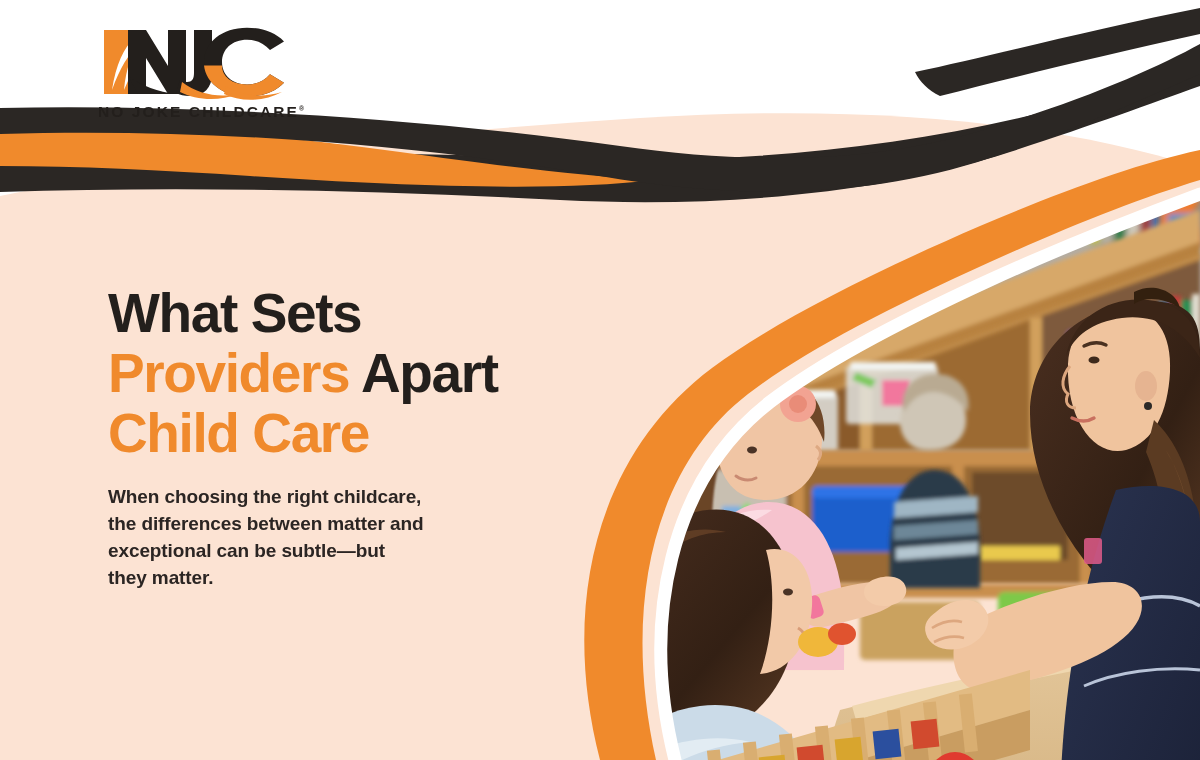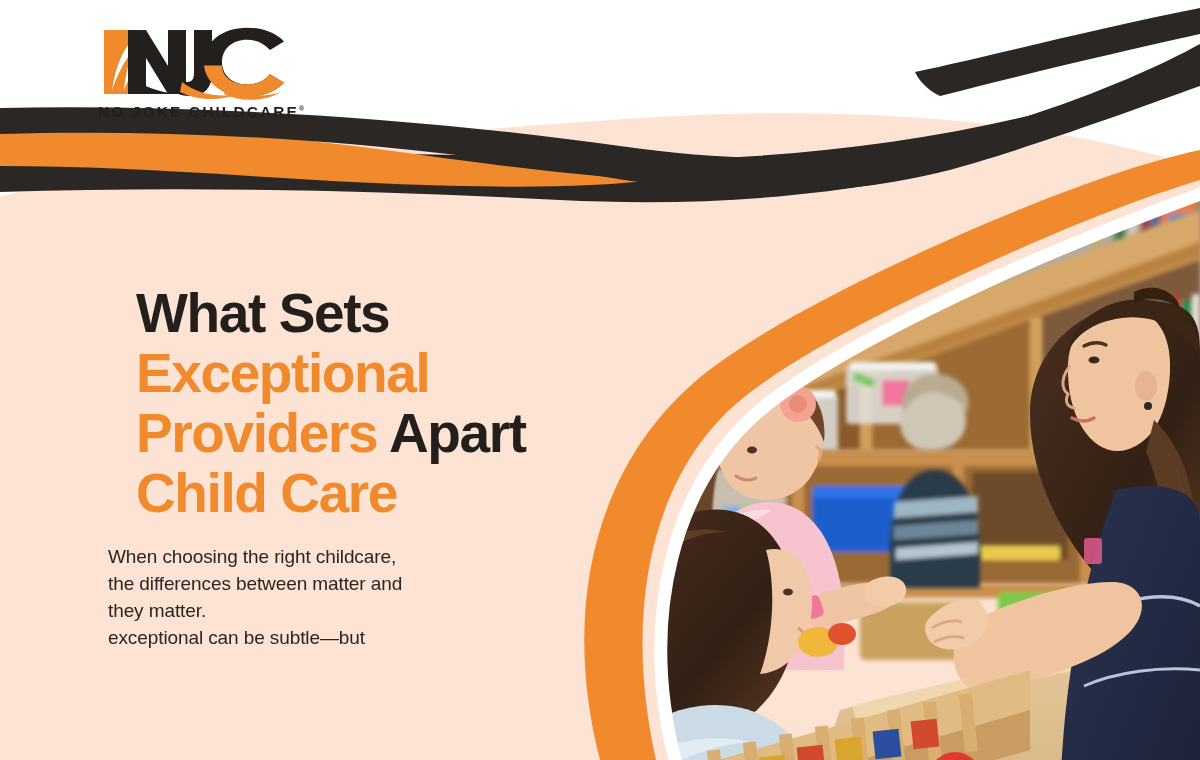--- a/index.html
+++ b/index.html
@@ -61,30 +61,30 @@
     z-index:6;
   }
   .headline {
     font-family:"Liberation Sans", sans-serif;
     font-weight:700;
     font-size:55px;
     line-height:60px;
     letter-spacing:-1.4px;
     color:#231f1c;
   }
-  .headline .line { display:block; white-space:nowrap;margin-left:28px; }
+  .headline .line { display:block; white-space:nowrap; }
   .headline .orange { color:#f08a2c; }
   .headline .dark   { color:#231f1c; }
 
   .subcopy {
     margin-top:20px;
     font-family:"Liberation Sans", sans-serif;
     font-size:19px;
     line-height:27px;
-    font-weight:400;
+    font-weight:700;
     color:#2b2523;
     letter-spacing:-0.1px;
   }
   .subcopy .line { display:block; white-space:nowrap; }
 
   
   .photo-panel {
     position:absolute;
     left:560px; top:150px;
     width:640px; height:610px;
@@ -164,30 +164,29 @@
                C177,73 164,78 149,78 C126,78 108,63 106,42 Z" fill="#F08A2C" transform="translate(0,2) scale(1,0.86) translate(0,4)"></path>
 
       <path d="M128,62 C144,72 164,74 184,68 C166,78 142,78 126,70 Z" fill="#F08A2C"></path>
     </svg>
     <div class="logo-tagline"><span>NO JOKE CHILDCARE</span><sup>®</sup></div>
   </div>
 
   <div class="copy">
     <h1 class="headline">
       <span class="line dark">What Sets</span>
-      <span class="line orange">Exceptional</span>
       <span class="line"><span class="orange">Providers</span><span class="dark"> </span><span class="dark">Apart</span></span>
       <span class="line orange">Child Care</span>
     </h1>
 
     <p class="subcopy">
       <span class="line">When choosing the right childcare,</span>
       <span class="line">the differences between matter and</span>
+      <span class="line">exceptional can be subtle—but</span>
       <span class="line">they matter.</span>
-      <span class="line">exceptional can be subtle—but</span>
     </p>
   </div>
 
   <div class="photo-panel">
     <svg width="640" height="610" viewBox="0 0 640 610">
       <defs>
 
         <clipPath id="photoClip">
           <path d="M115,610
                    C 80,470 110,330 210,252

